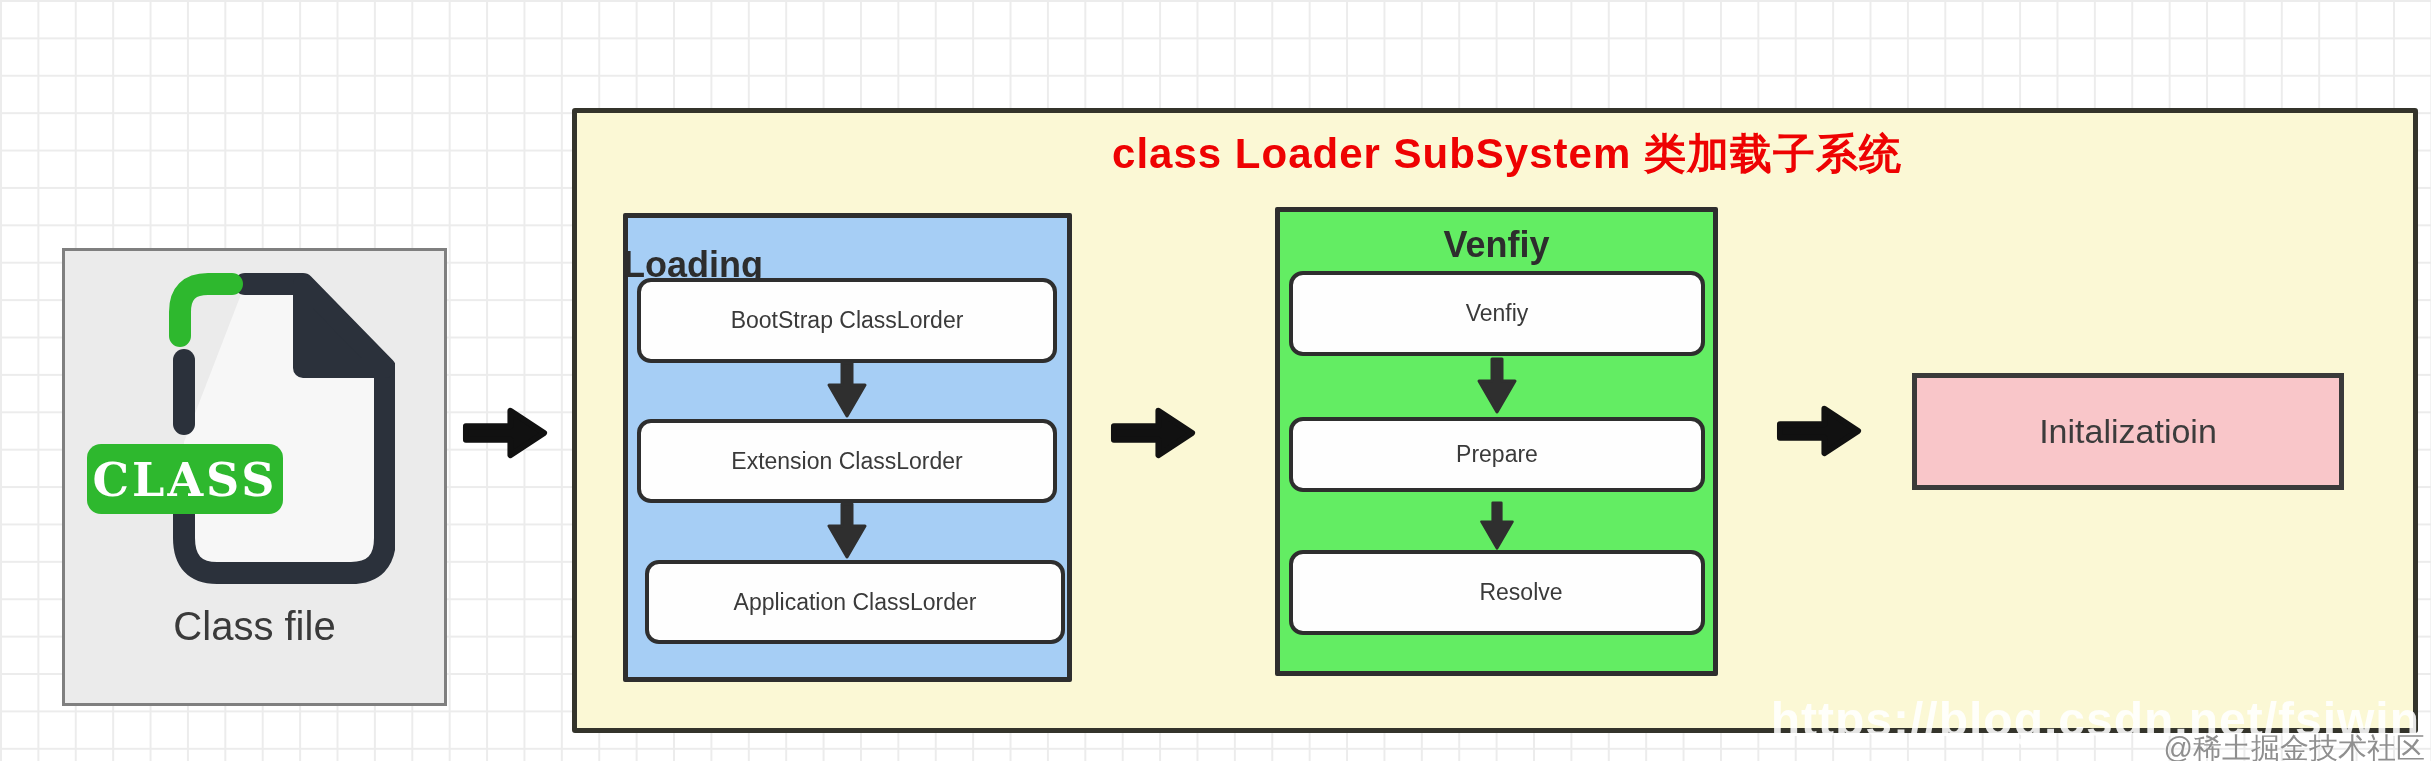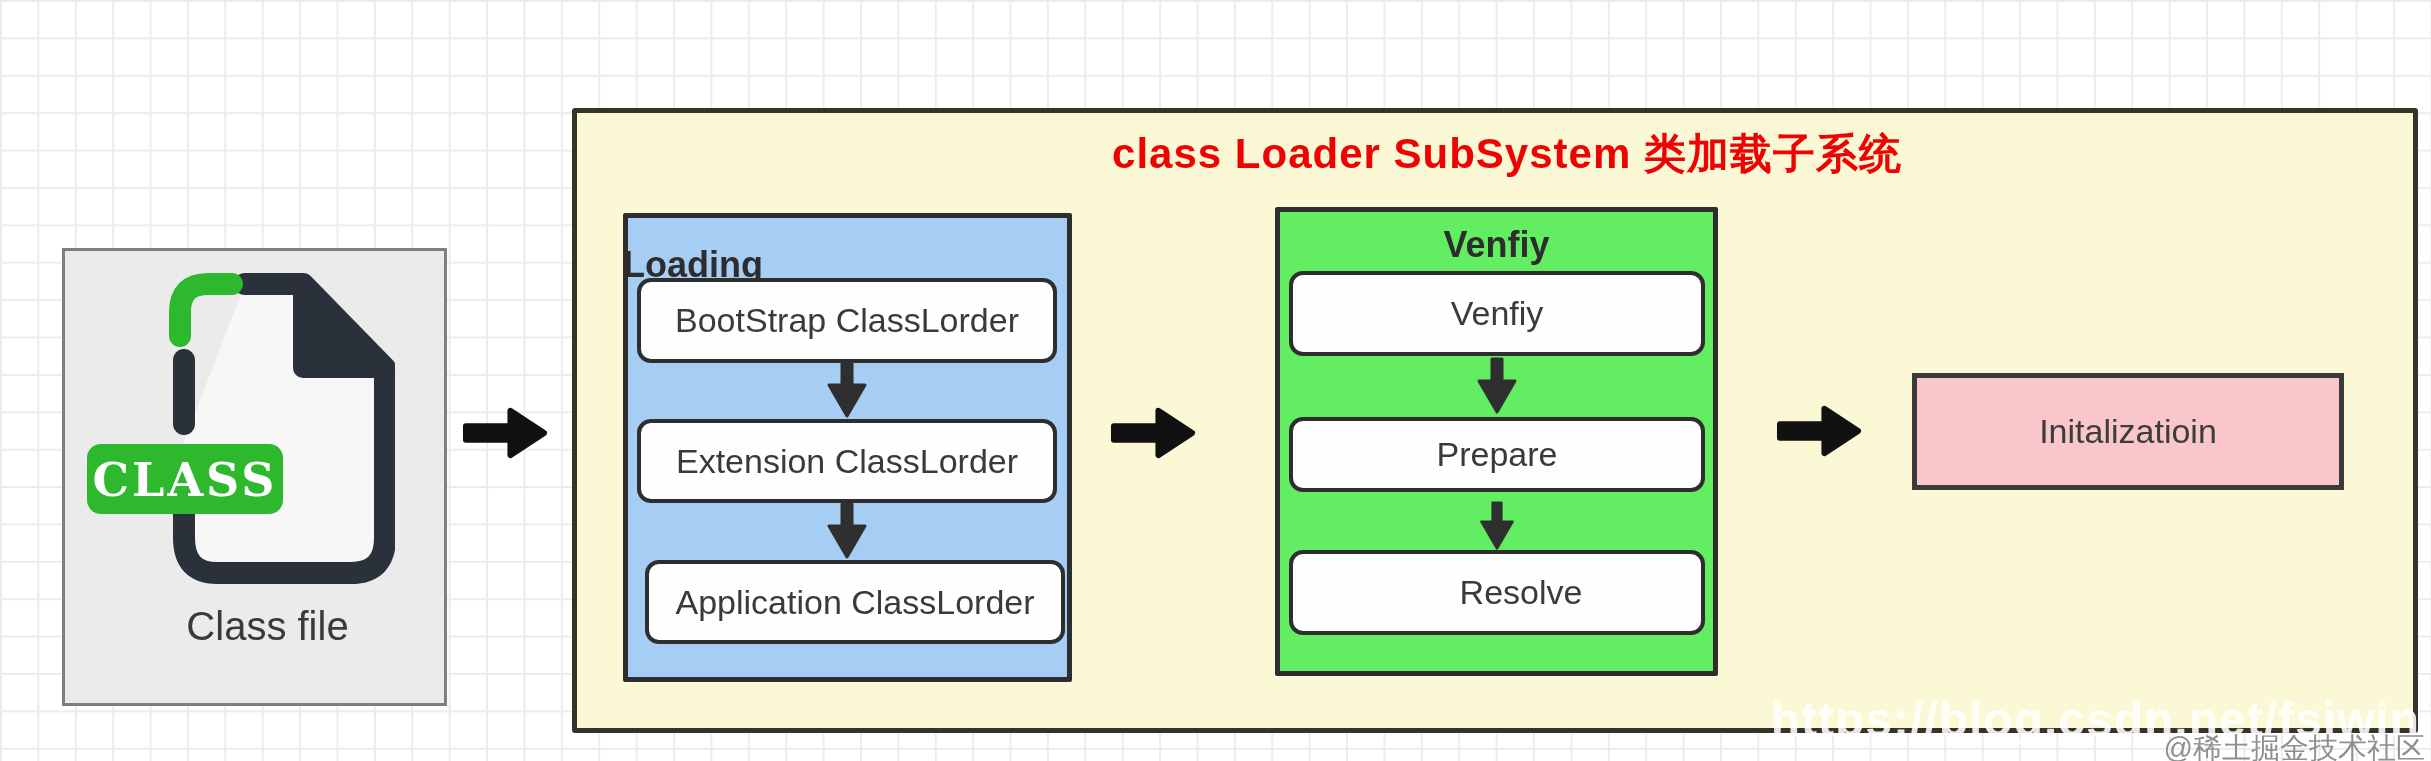--- a/index.html
+++ b/index.html
@@ -13,21 +13,21 @@
     background-size:37.4px 37.4px;
   }
   .abs{position:absolute;}
   
   .class-file-box{
     left:62px;top:248px;width:385px;height:458px;
     background:#ebebeb;border:3px solid #7f7f7f;box-sizing:border-box;
   }
   .class-file-label{
     left:62px;top:604px;width:385px;text-align:center;
-    font-size:40px;color:#3a3a3a;padding-left:13px;
+    font-size:40px;color:#3a3a3a;
   }
   
   .subsystem-panel{
     left:572px;top:108px;width:1846px;height:625px;
     background:#fbf8d5;border:5px solid #34342b;box-sizing:border-box;border-radius:3px;
   }
   .subsystem-title{
     left:572px;top:126px;width:1846px;text-align:center;
     font-size:42px;font-weight:bold;color:#ee0202;letter-spacing:1px;margin-left:12px;
   }
@@ -46,21 +46,21 @@
     background:#63ed63;border:5px solid #2e2e2e;box-sizing:border-box;border-radius:2px;
   }
   .linking-title{
     left:1275px;top:224px;width:443px;text-align:center;
     font-size:36px;font-weight:bold;color:#2d2d2d;
   }
   
   .step-box{
     background:#fefefe;border:4px solid #2e2e2e;box-sizing:border-box;border-radius:14px;
     display:flex;align-items:center;justify-content:center;
-    font-size:34px;color:#3a3a3a;
+    font-size:23px;color:#3a3a3a;
   }
   
   .init-box{
     left:1912px;top:373px;width:432px;height:117px;
     background:#f9c6c9;border:5px solid #3a3a3a;box-sizing:border-box;
     display:flex;align-items:center;justify-content:center;
     font-size:34px;color:#3c3c3c;
   }
   
   .wm-url{

